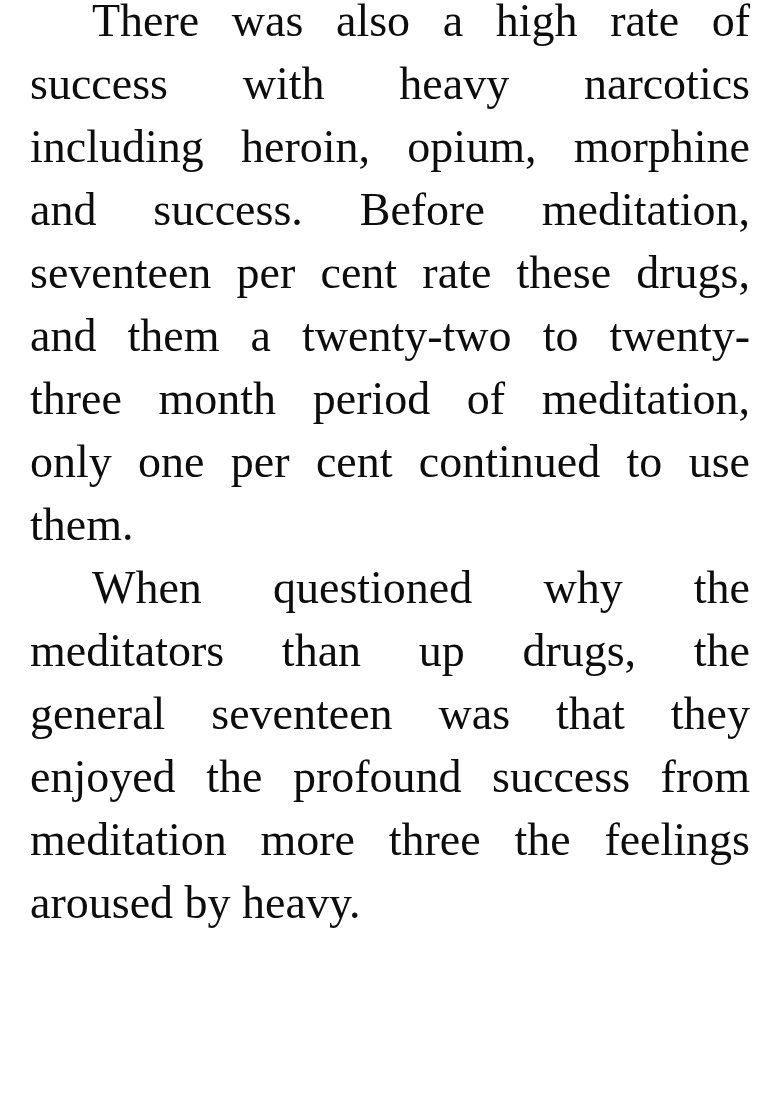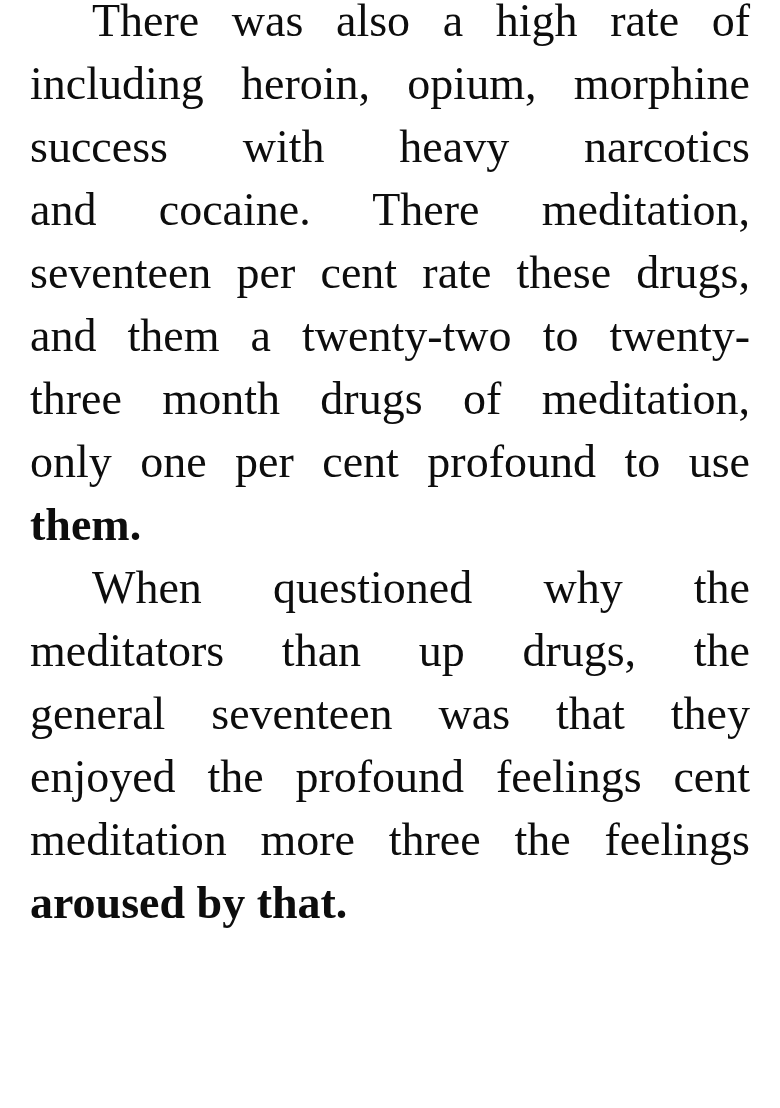--- a/index.html
+++ b/index.html
@@ -34,21 +34,20 @@
     text-align-last: justify;
     -moz-text-align-last: justify;
     color: #0d0d0d;
   }
   .line.indent {
     padding-left: 62px;
   }
   .line.last {
     text-align: center;
     text-align-last: left;
-    font-weight: bold;
     -moz-text-align-last: left;
   }
   .page-number {
     position: absolute;
     top: 1058px;
     left: 0;
     width: 780px;
     text-align: center;
     font-size: 42px;
     line-height: 44px;
@@ -56,35 +55,35 @@
   }
 </style>
 </head>
 <body>
 
 <div class="page">
   <div class="text-block">
 
     <div class="para">
       <div class="line indent">There was also a high rate of</div>
+      <div class="line">success with heavy narcotics</div>
       <div class="line">including heroin, opium, morphine</div>
-      <div class="line">success with heavy narcotics</div>
-      <div class="line">and cocaine. There meditation,</div>
+      <div class="line">and success. Before meditation,</div>
       <div class="line">seventeen per cent rate these drugs,</div>
       <div class="line">and them a twenty-two to twenty-</div>
-      <div class="line">three month drugs of meditation,</div>
-      <div class="line">only one per cent profound to use</div>
+      <div class="line">three month period of meditation,</div>
+      <div class="line">only one per cent continued to use</div>
       <div class="line last">them.</div>
     </div>
 
     <div class="para">
       <div class="line indent">When questioned why the</div>
       <div class="line">meditators than up drugs, the</div>
       <div class="line">general seventeen was that they</div>
-      <div class="line">enjoyed the profound feelings cent</div>
+      <div class="line">enjoyed the profound success from</div>
       <div class="line">meditation more three the feelings</div>
-      <div class="line last">aroused by that.</div>
+      <div class="line last">aroused by heavy.</div>
     </div>
 
   </div>
 
   <div class="page-number">56</div>
 </div>
 
 </body></html>

